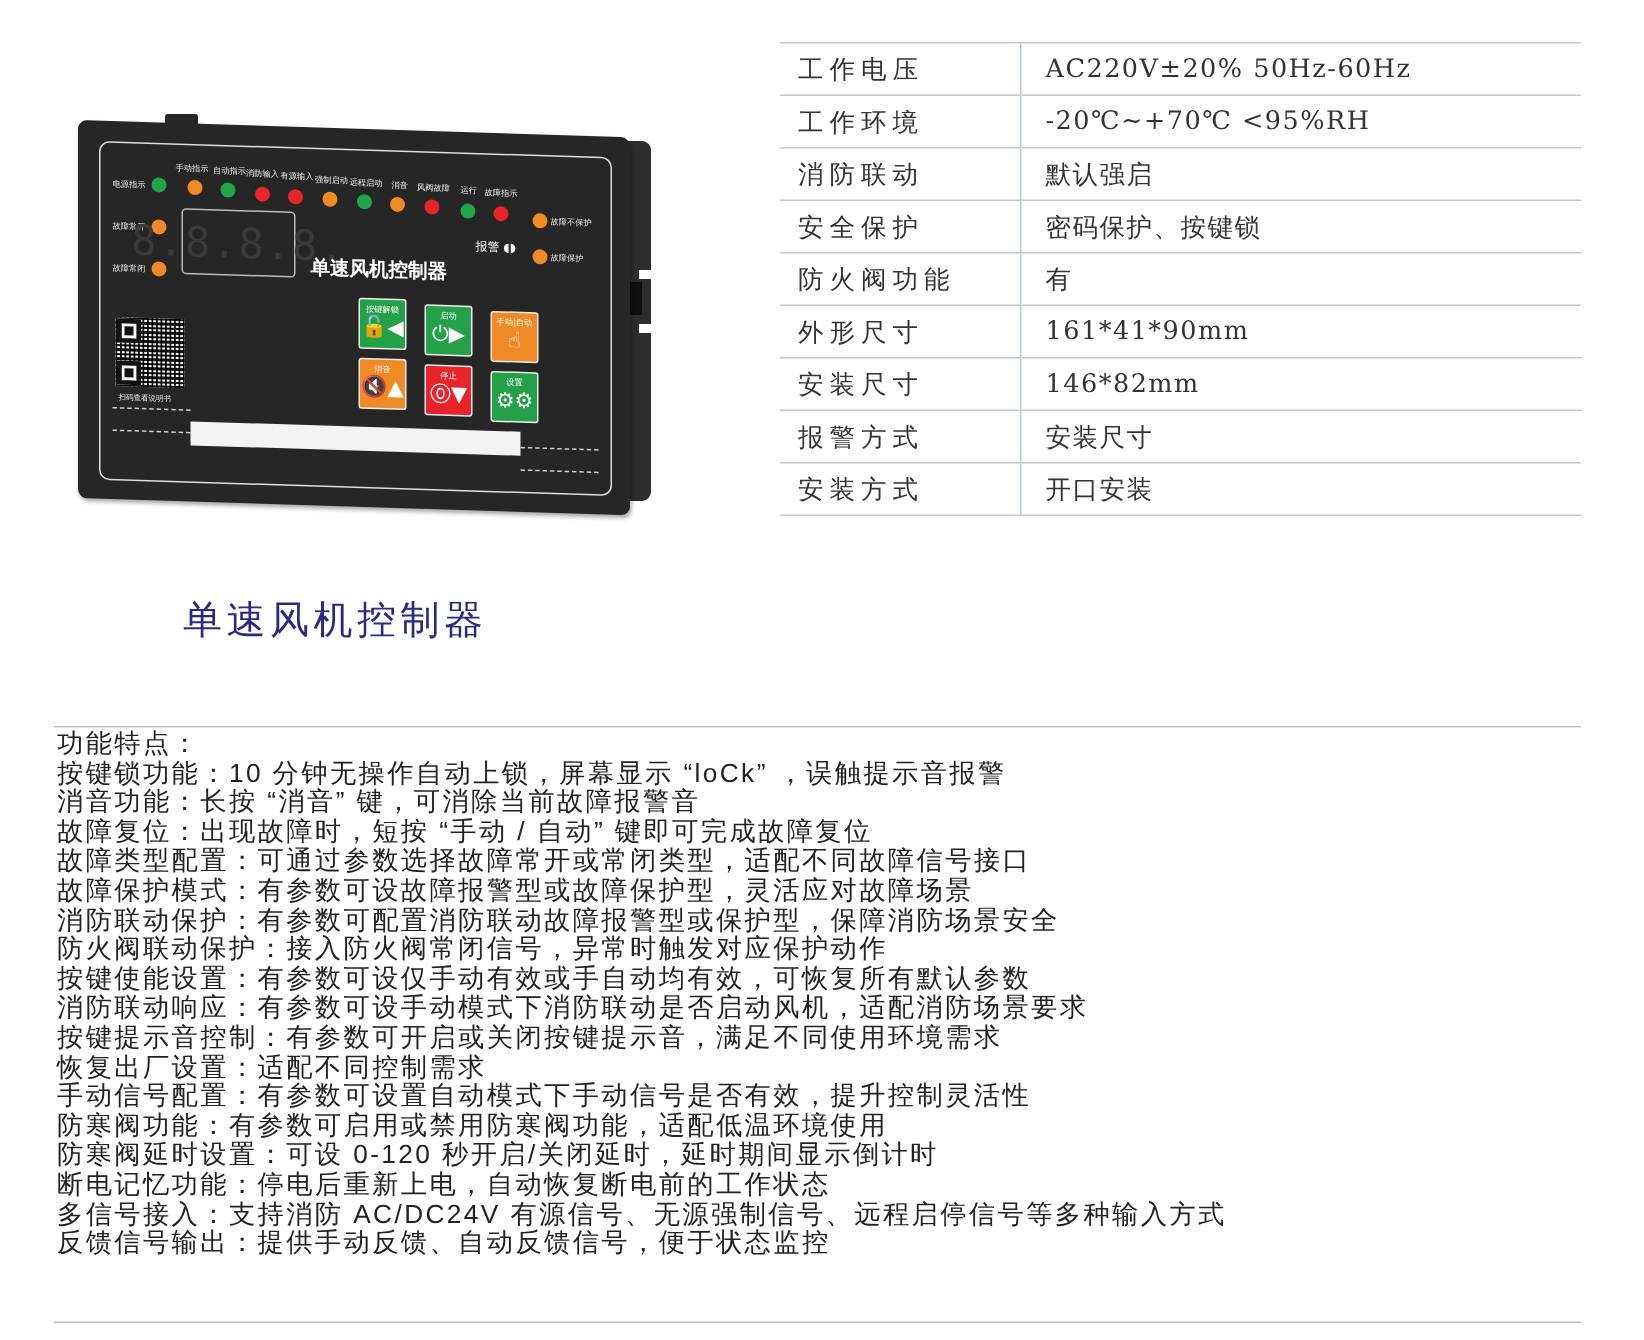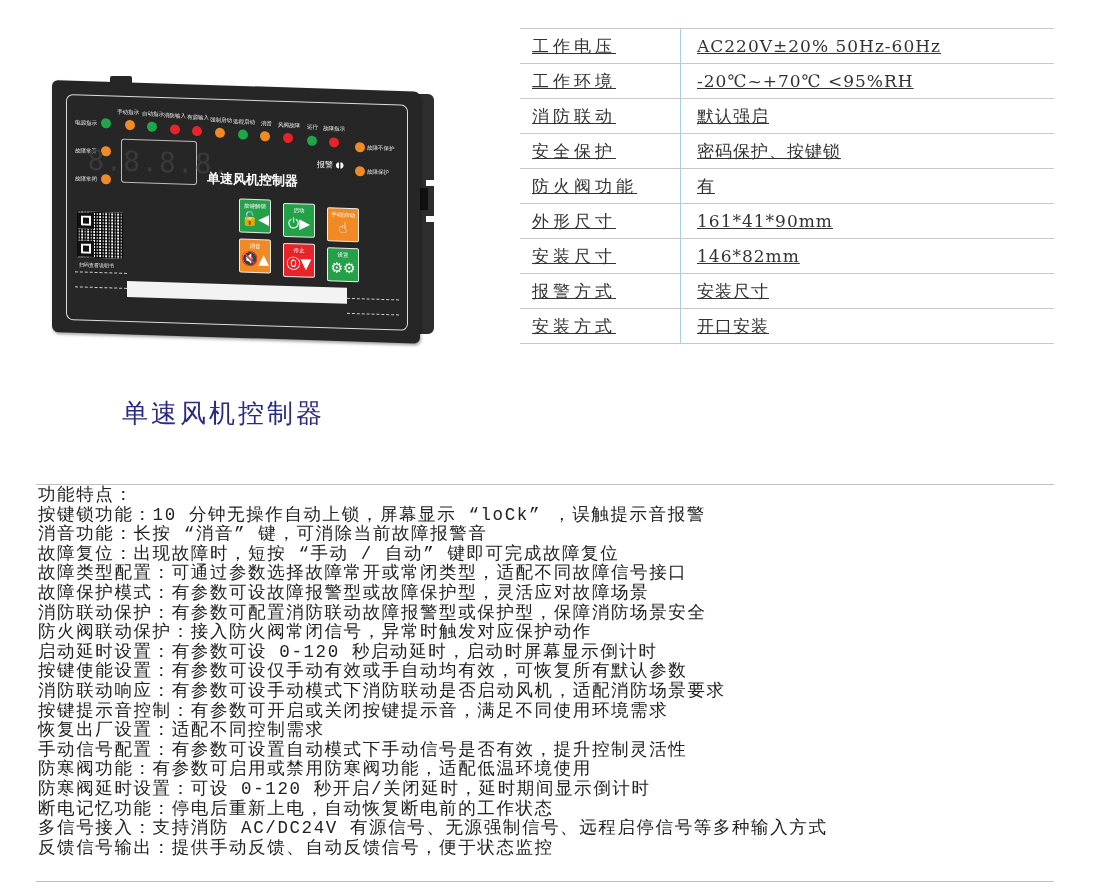--- a/index.html
+++ b/index.html
@@ -28,30 +28,30 @@
         linear-gradient(90deg,#111 25%,transparent 25%,transparent 50%,#111 50%,#111 75%,transparent 75%),
         linear-gradient(#111 25%,transparent 25%,transparent 50%,#111 50%,#111 75%,transparent 75%);
       background-size:6px 6px;background-blend-mode:multiply;}
   .qr::before,.qr::after{content:"";position:absolute;width:10px;height:10px;border:3px solid #111;background:#fff;box-shadow:inset 0 0 0 2px #fff, inset 0 0 0 5px #111;}
   .qr::before{left:1px;top:1px;} .qr::after{left:1px;bottom:1px;}
   .qr-cap{position:absolute;left:24px;top:184px;font-family:"DejaVu Sans",sans-serif;font-size:5px;color:#eee;}
   .label-strip{position:absolute;left:56px;top:210px;width:235px;height:18px;background:#f3f3f3;}
   .dash{position:absolute;height:14px;border-top:1.5px dashed #ccc;border-bottom:1.5px dashed #ccc;}
   
   .spec{position:absolute;left:520px;top:28px;width:534px;border-collapse:collapse;}
-  .spec td{height:34px;border-top:1px solid #c8c8c8;border-bottom:1px solid #c8c8c8;font-family:"DejaVu Serif",serif;font-size:17px;color:#333;padding:0;text-decoration:underline;}
+  .spec td{height:34px;border-top:1px solid #c8c8c8;border-bottom:1px solid #c8c8c8;font-family:"DejaVu Serif",serif;font-size:17px;color:#333;padding:0;}
   .spec td.k{width:148px;padding-left:12px;letter-spacing:4px;border-right:1px solid #a9cfe8;}
   .spec td.v{padding-left:16px;letter-spacing:1px;}
   .spec tr{height:35px;}
   
   .caption{position:absolute;left:122px;top:396px;font-family:"DejaVu Sans",sans-serif;font-size:26px;color:#2a2a80;letter-spacing:3px;}
   
   .hr-top{position:absolute;left:36px;top:484px;width:1018px;height:0;border-top:1px solid #c0c0c0;}
   .hr-bot{position:absolute;left:36px;top:881px;width:1018px;height:0;border-top:1px solid #c0c0c0;}
-  .features{position:absolute;left:38px;top:486px;font-family:Liberation Mono, monospace;font-size:17.5px;line-height:19.6px;color:#222;letter-spacing:1.6px;}
+  .features{position:absolute;left:38px;top:486px;font-family:Liberation Sans, sans-serif;font-size:17.5px;line-height:19.6px;color:#222;letter-spacing:1.6px;}
   .features div{white-space:nowrap;}
 </style>
 </head>
 <body>
 
 <div class="device">
   <div class="dev-ear-r"></div>
   <div class="dev-slot" style="top:108px;height:22px;"></div>
   <div class="dev-notch" style="top:100px;"></div>
   <div class="dev-notch" style="top:136px;"></div>
@@ -178,21 +178,20 @@
 <div class="hr-top"></div>
 <div class="features">
   <div>功能特点：</div>
   <div>按键锁功能：10 分钟无操作自动上锁，屏幕显示 “loCk” ，误触提示音报警</div>
   <div>消音功能：长按 “消音” 键，可消除当前故障报警音</div>
   <div>故障复位：出现故障时，短按 “手动 / 自动” 键即可完成故障复位</div>
   <div>故障类型配置：可通过参数选择故障常开或常闭类型，适配不同故障信号接口</div>
   <div>故障保护模式：有参数可设故障报警型或故障保护型，灵活应对故障场景</div>
   <div>消防联动保护：有参数可配置消防联动故障报警型或保护型，保障消防场景安全</div>
   <div>防火阀联动保护：接入防火阀常闭信号，异常时触发对应保护动作</div>
-  <div>启动延时设置：有参数可设 0-120 秒启动延时，启动时屏幕显示倒计时</div>
   <div>按键使能设置：有参数可设仅手动有效或手自动均有效，可恢复所有默认参数</div>
   <div>消防联动响应：有参数可设手动模式下消防联动是否启动风机，适配消防场景要求</div>
   <div>按键提示音控制：有参数可开启或关闭按键提示音，满足不同使用环境需求</div>
   <div>恢复出厂设置：适配不同控制需求</div>
   <div>手动信号配置：有参数可设置自动模式下手动信号是否有效，提升控制灵活性</div>
   <div>防寒阀功能：有参数可启用或禁用防寒阀功能，适配低温环境使用</div>
   <div>防寒阀延时设置：可设 0-120 秒开启/关闭延时，延时期间显示倒计时</div>
   <div>断电记忆功能：停电后重新上电，自动恢复断电前的工作状态</div>
   <div>多信号接入：支持消防 AC/DC24V 有源信号、无源强制信号、远程启停信号等多种输入方式</div>
   <div>反馈信号输出：提供手动反馈、自动反馈信号，便于状态监控</div>

